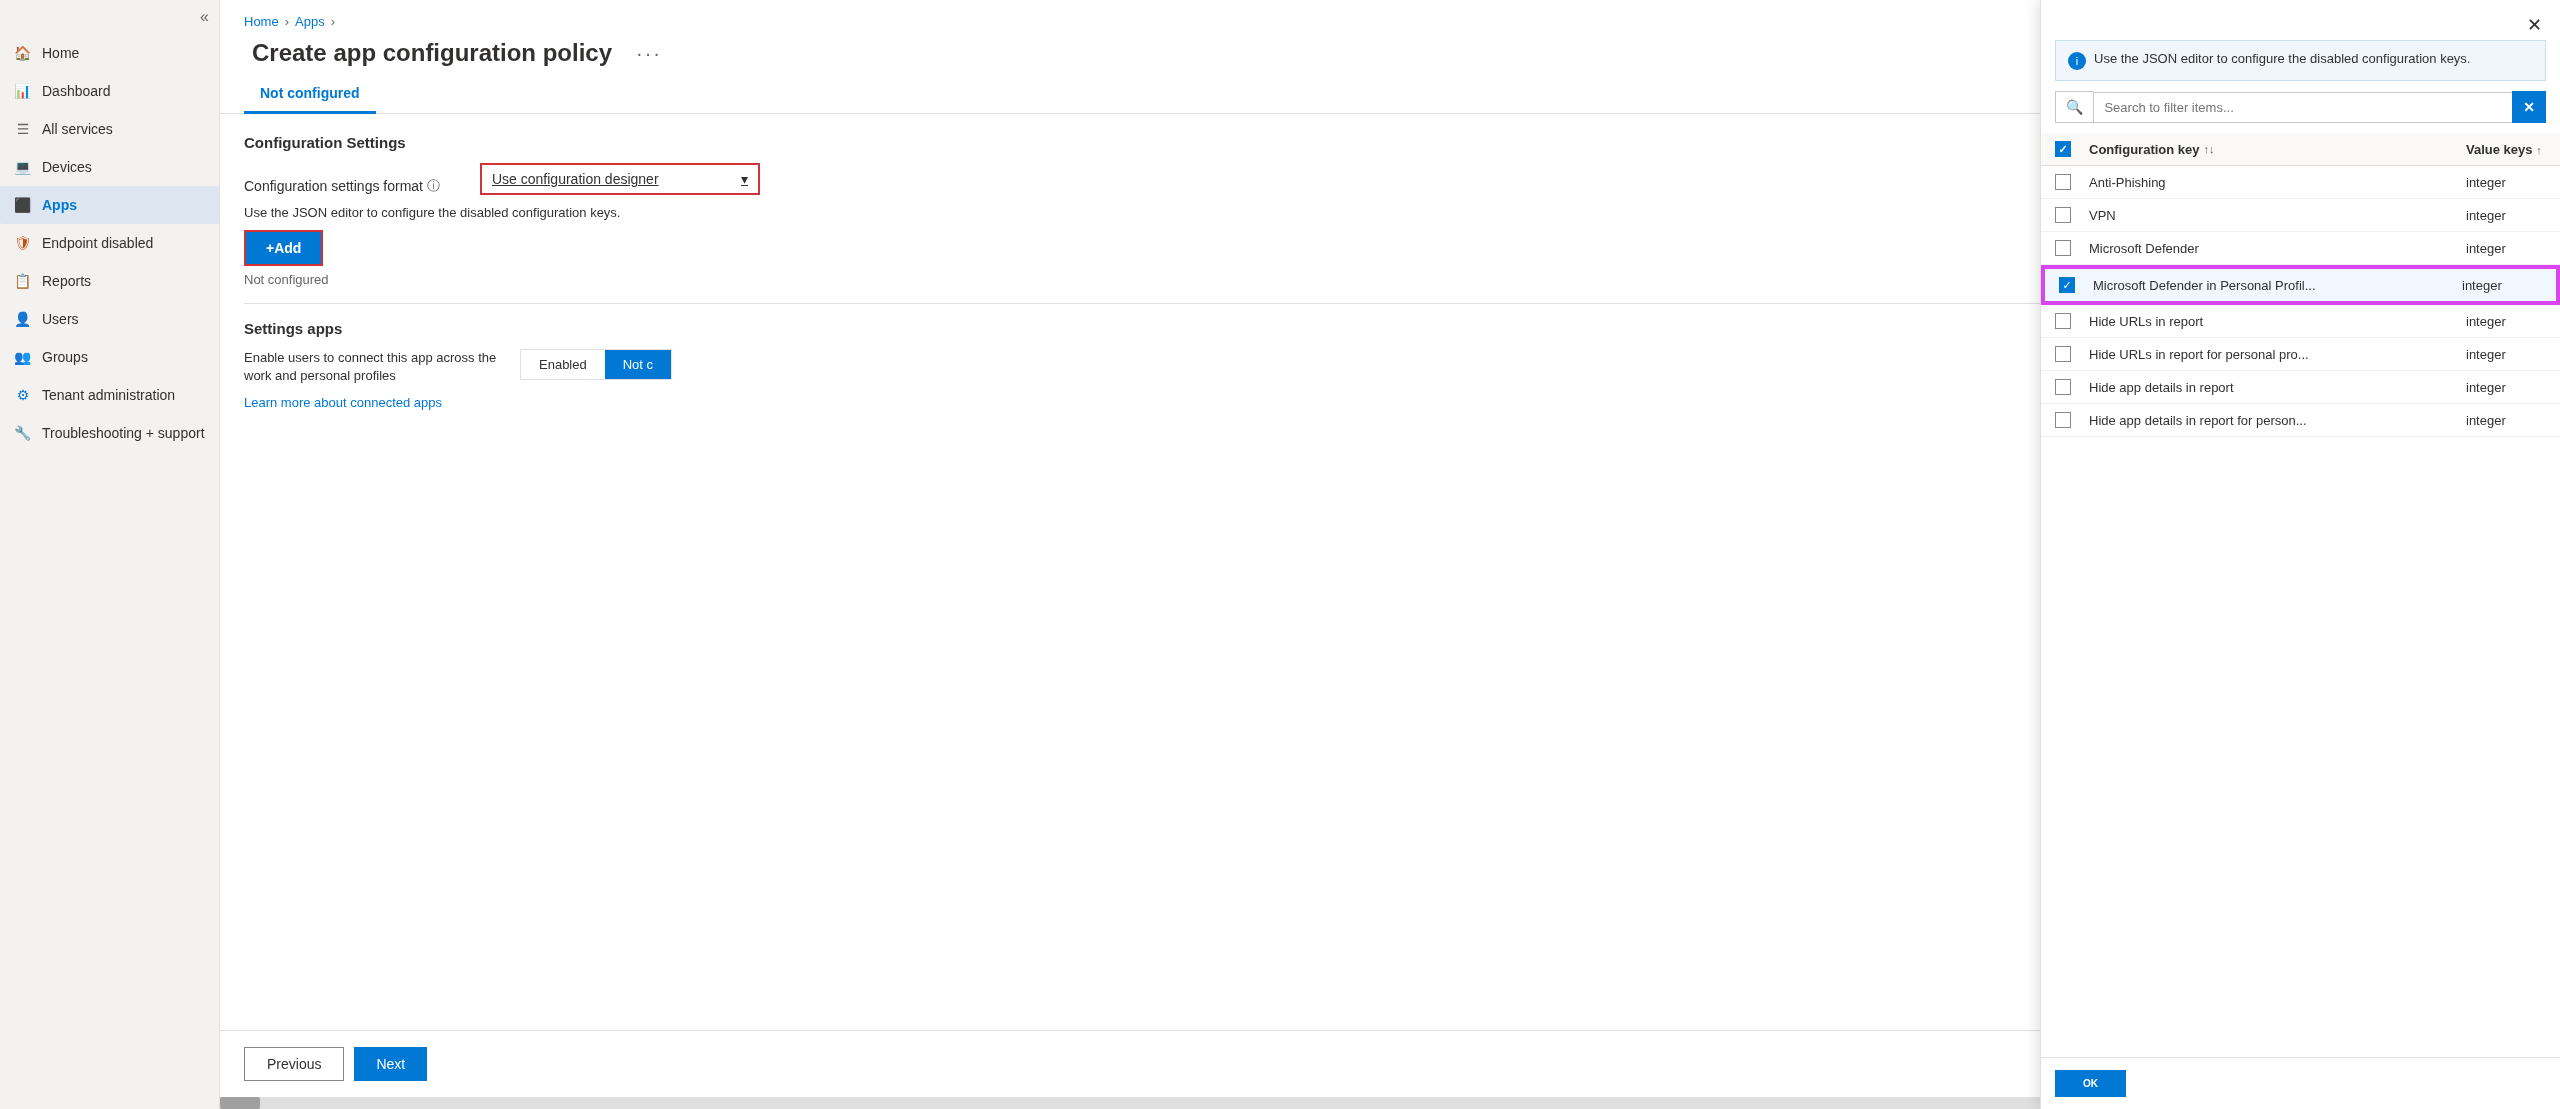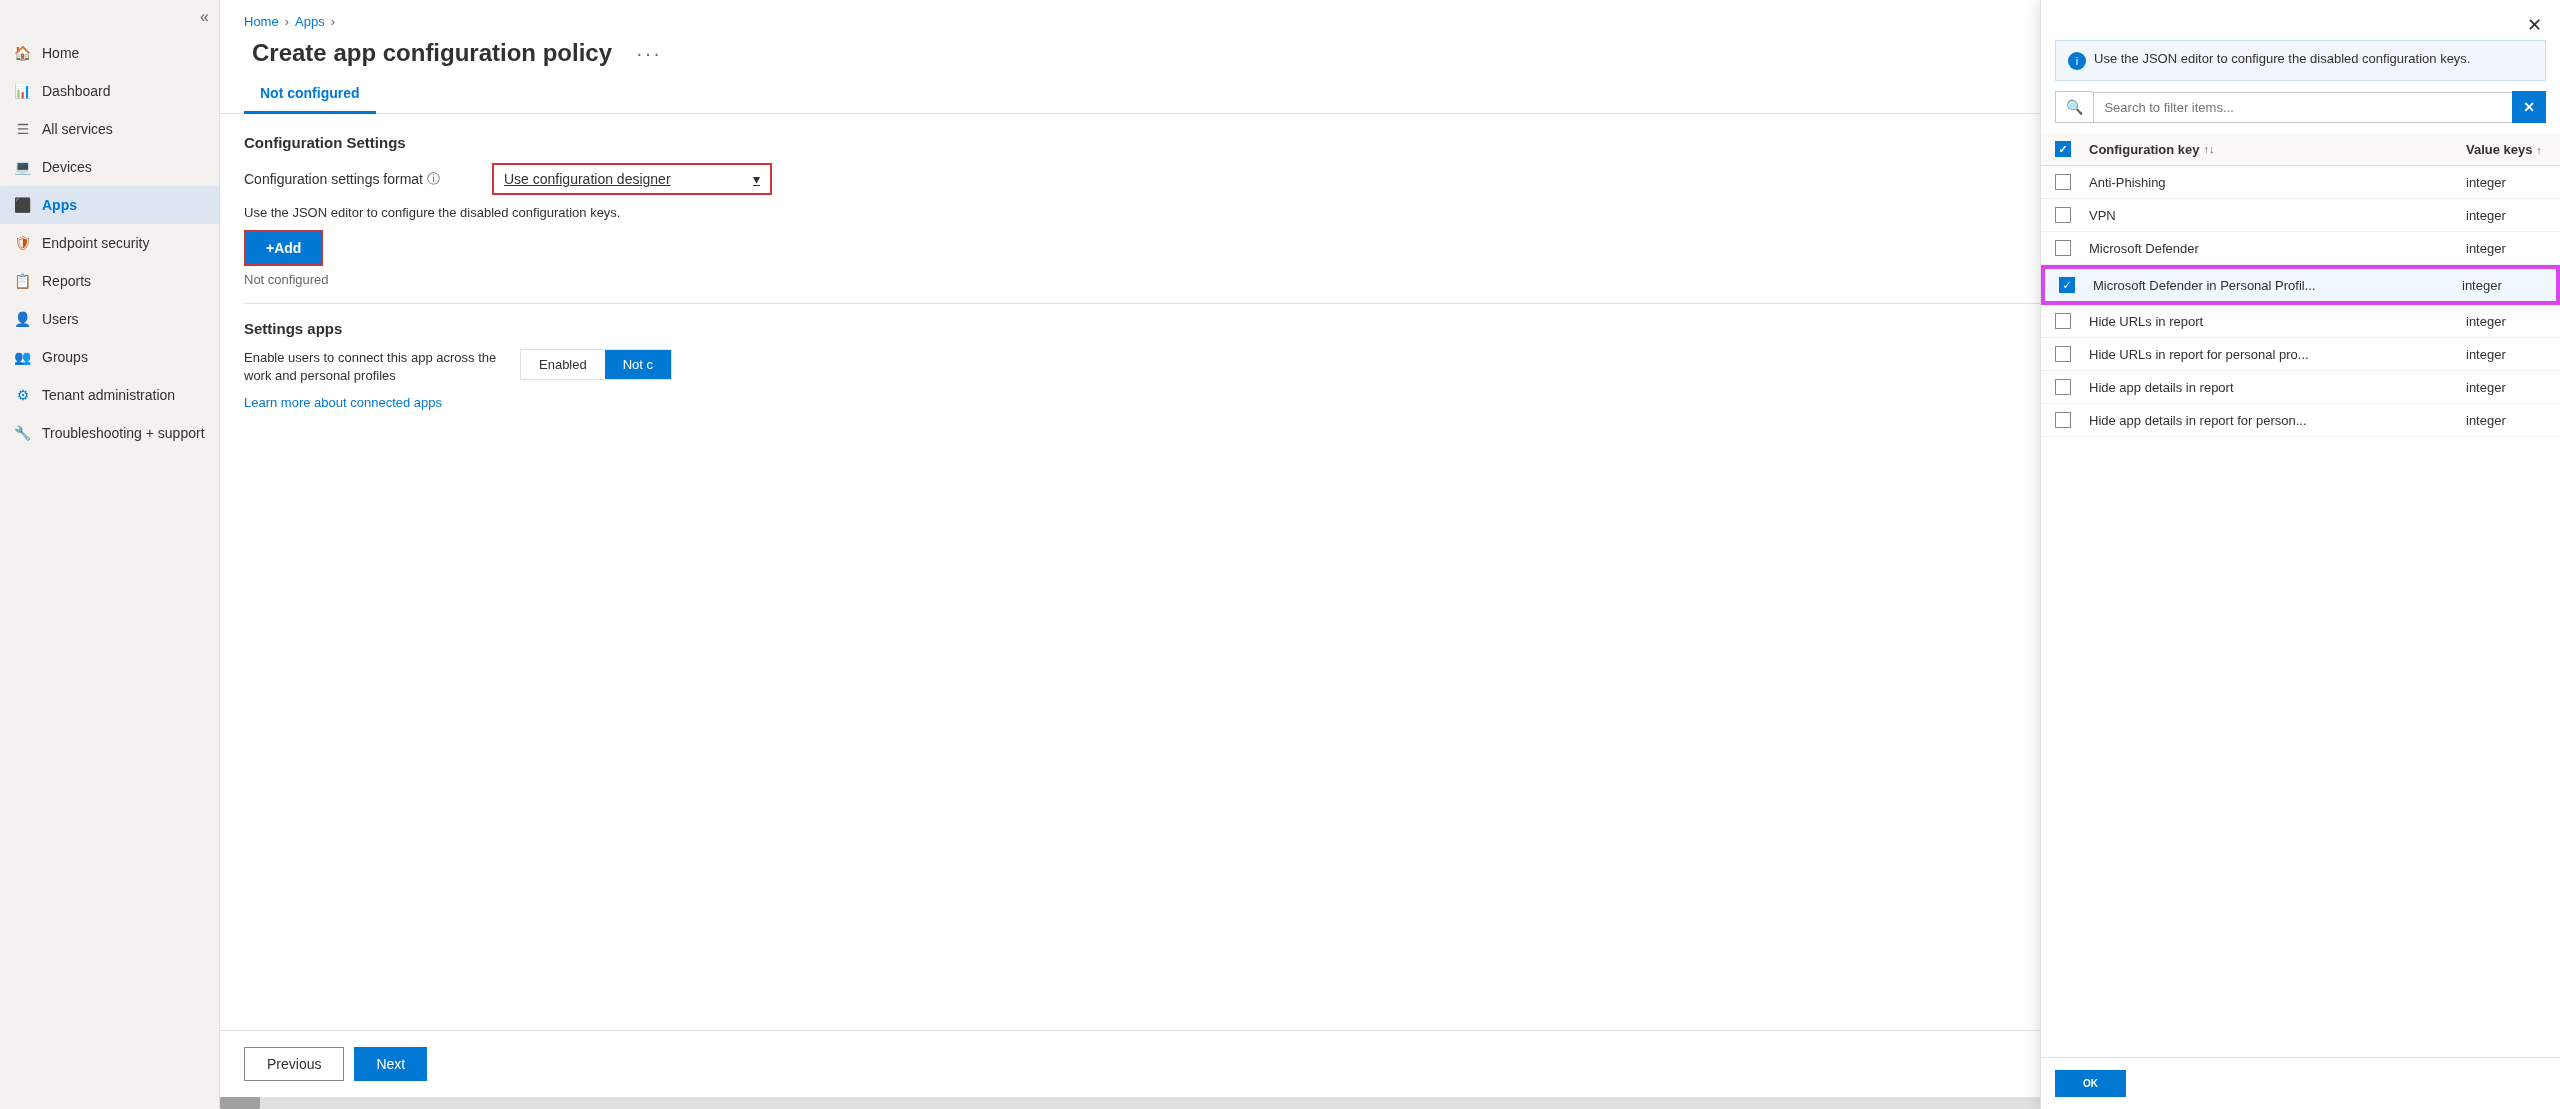--- a/index.html
+++ b/index.html
@@ -128,22 +128,22 @@
 
     
     .section-title {
       font-size: 15px;
       font-weight: 600;
       color: #323130;
       margin-bottom: 12px;
     }
     .field-row {
       display: flex;
-      align-items: center;
-      gap: 28px;
+      align-items: flex-end;
+      gap: 16px;
       margin-bottom: 2px;
     }
     .field-label {
       color: #323130;
       font-size: 14px;
       min-width: 220px;
       display: flex;
       align-items: center;
       gap: 4px;
     }
@@ -470,21 +470,21 @@
       <div class="sidebar-item">
       <span class="sidebar-icon icon-devices">💻</span>
       <span>Devices</span>
     </div>
       <div class="sidebar-item active">
       <span class="sidebar-icon icon-apps">⬛</span>
       <span>Apps</span>
     </div>
       <div class="sidebar-item">
       <span class="sidebar-icon icon-endpoint">🛡</span>
-      <span>Endpoint security</span>
+      <span>Endpoint disabled</span>
     </div>
       <div class="sidebar-item">
       <span class="sidebar-icon icon-reports">📋</span>
       <span>Reports</span>
     </div>
       <div class="sidebar-item">
       <span class="sidebar-icon icon-users">👤</span>
       <span>Users</span>
     </div>
       <div class="sidebar-item">

